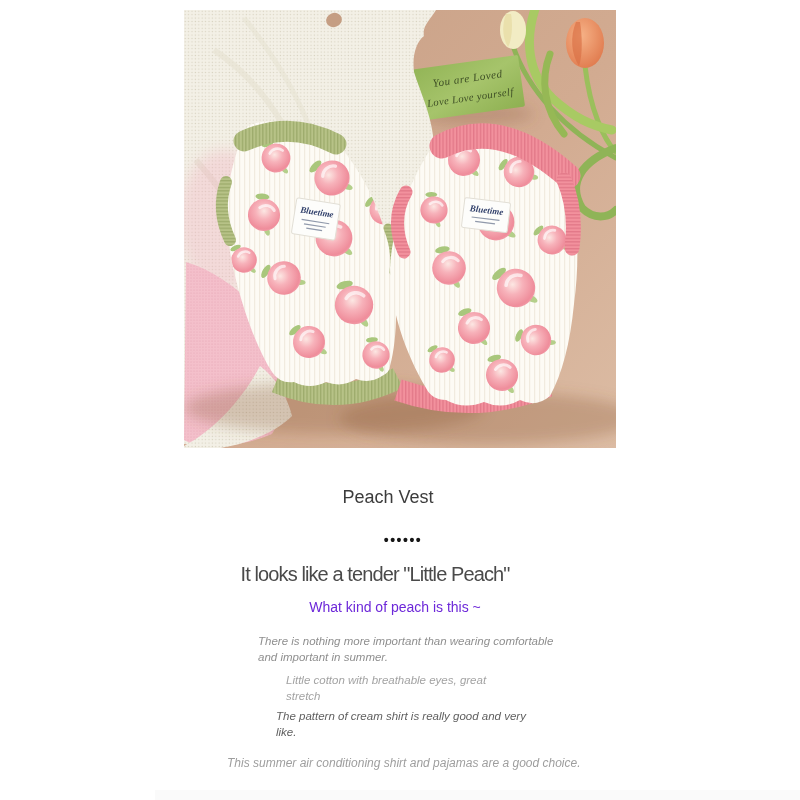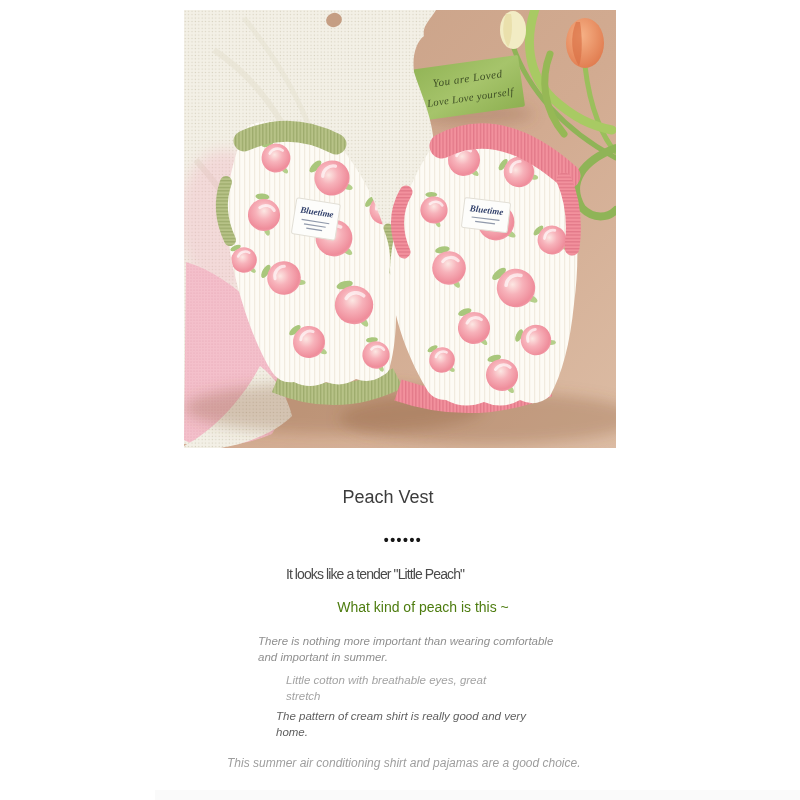--- a/index.html
+++ b/index.html
@@ -6,23 +6,23 @@
   body{width:800px;height:800px;background:#ffffff;overflow:hidden;
        font-family:"Liberation Sans","DejaVu Sans",sans-serif;}
   .page{position:relative;width:800px;height:800px;background:#ffffff;}
   .photo{position:absolute;left:184px;top:10px;width:432px;height:438px;margin:0;overflow:hidden;}
   .photo svg{display:block;}
   .title{position:absolute;top:484px;left:388px;transform:translateX(-50%);
          font-size:18px;line-height:26px;font-weight:400;color:#3c3c3c;white-space:nowrap;margin:0;}
   .dots{position:absolute;top:532px;left:403px;transform:translateX(-50%);
         font-size:14px;line-height:16px;font-weight:700;color:#161616;letter-spacing:1.5px;white-space:nowrap;}
   .subtitle{position:absolute;top:562px;left:375px;transform:translateX(-50%);
-        font-size:14px;line-height:24px;color:#4a4a4a;letter-spacing:-0.9px;white-space:nowrap;}
+        font-size:20px;line-height:24px;color:#4a4a4a;letter-spacing:-0.9px;white-space:nowrap;}
   .tagline{position:absolute;top:598px;left:395px;transform:translateX(-50%);
-        font-size:14px;line-height:18px;color:#4d7c0f;white-space:nowrap;margin-left:28px;}
+        font-size:14px;line-height:18px;color:#6d28d9;white-space:nowrap;}
   .para{position:absolute;font-size:11.5px;line-height:15.5px;white-space:nowrap;font-style:italic;}
   .p1{left:258px;top:634px;color:#8f8f8f;}
   .p2{left:286px;top:673px;color:#a3a3a3;}
   .p3{left:276px;top:709px;color:#5f5f5f;}
   .p4{left:227px;top:756px;color:#9e9e9e;font-size:12px;}
   .bottom-band{position:absolute;left:155px;top:790px;width:645px;height:10px;background:#fafafa;}
 </style>
 </head>
 <body>
 
@@ -211,21 +211,21 @@
     <div>and important in summer.</div>
   </div>
 
   <div class="para p2">
     <div>Little cotton with breathable eyes, great</div>
     <div>stretch</div>
   </div>
 
   <div class="para p3">
     <div>The pattern of cream shirt is really good and very</div>
-    <div>home.</div>
+    <div>like.</div>
   </div>
 
   <div class="para p4">
     <div>This summer air conditioning shirt and pajamas are a good choice.</div>
   </div>
 
   <div class="bottom-band"></div>
 
 </div>
 

